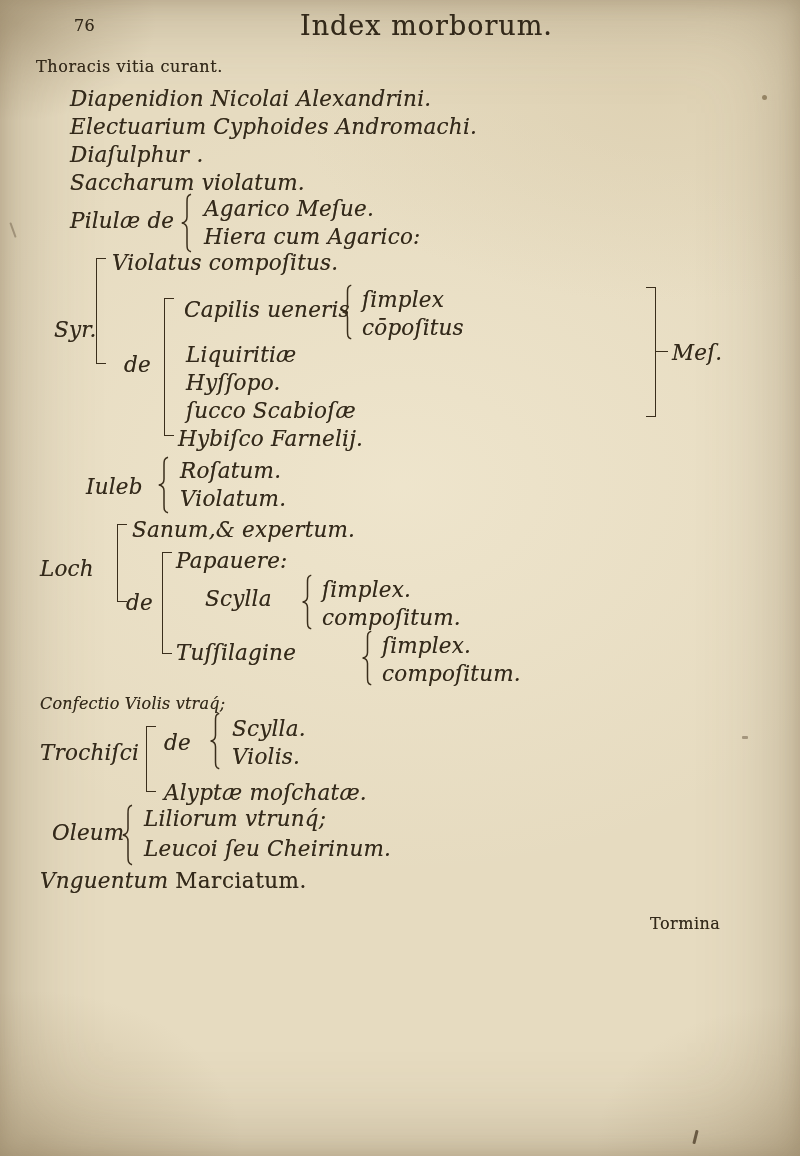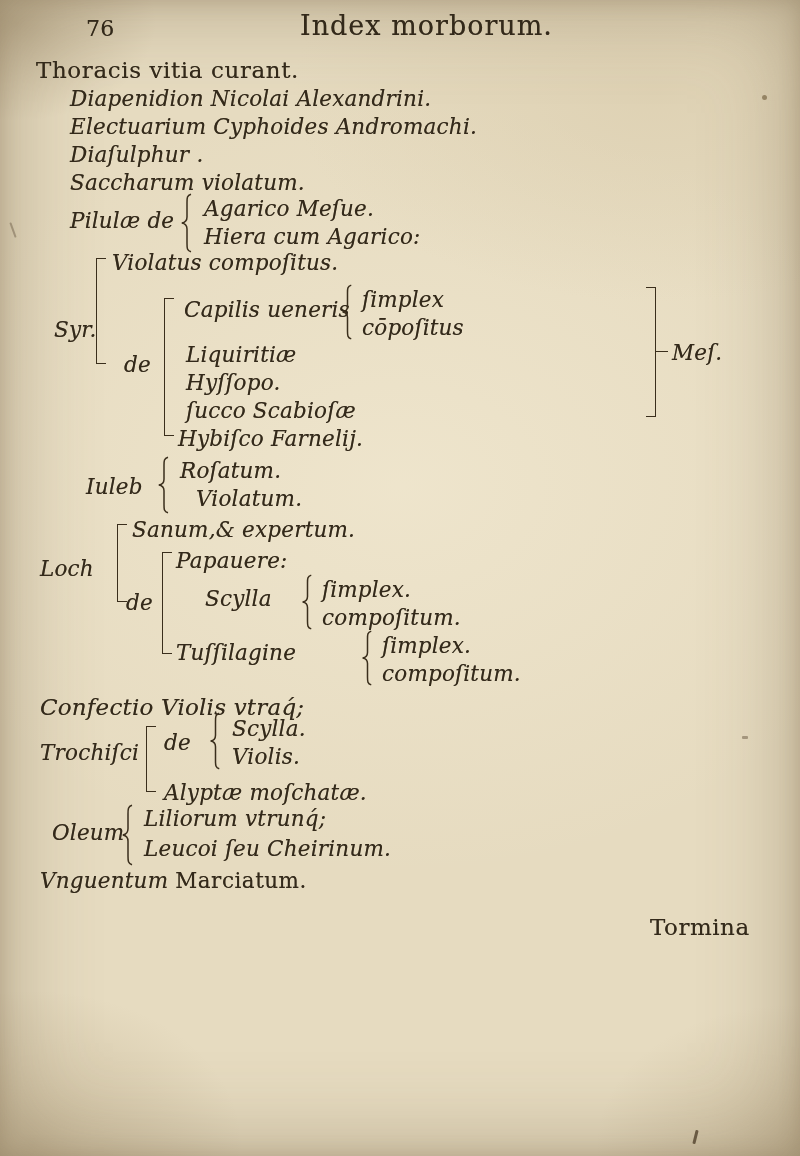--- a/index.html
+++ b/index.html
@@ -12,21 +12,21 @@
       radial-gradient(ellipse 280px 200px at 99% 99%, rgba(158,138,102,.3), transparent 70%),
       radial-gradient(ellipse 200px 140px at 2% 2%, rgba(140,120,86,.35), transparent 70%),
       #e6dbc0;
     box-shadow: inset 0 0 95px rgba(110,92,60,.45), inset 0 0 20px rgba(110,92,60,.25);
     font-family:"DejaVu Serif","Liberation Serif",serif;
     color:#33291a;
   }
   .t{position:absolute;font-style:italic;font-size:21.5px;white-space:nowrap;letter-spacing:.2px;
      text-shadow:0 0 .5px rgba(51,41,26,.55);}
   .rm{font-style:normal;}
-  .big{font-size:23px;}
+  .big{font-size:16px;}
   .title{font-size:27px;letter-spacing:1px;}
   .br{position:absolute;overflow:visible;}
   .sqb-l{position:absolute;width:9px;
      border-left:1.6px solid #3a2e1c;border-top:1.6px solid #3a2e1c;border-bottom:1.6px solid #3a2e1c;}
   .sqb-r{position:absolute;width:9px;
      border-right:1.6px solid #3a2e1c;border-top:1.6px solid #3a2e1c;border-bottom:1.6px solid #3a2e1c;}
   .hstub{position:absolute;height:0;border-top:1.6px solid #3a2e1c;}
   .dot{position:absolute;border-radius:50%;background:#6a5636;opacity:.6;}
   .inkmark{position:absolute;background:#4a3a24;opacity:.75;border-radius:1px;}
 </style>
@@ -34,21 +34,21 @@
 <body>
 
 <svg width="0" height="0" style="position:absolute" aria-hidden="true">
   <symbol id="braceL" viewBox="0 0 20 100" preserveAspectRatio="none">
     <path d="M15 2 C10 4 10 8 10 16 L10 40 C10 46 8 49 3.5 50 C8 51 10 54 10 60 L10 84 C10 92 10 96 15 98" fill="none" stroke="#3a2e1c" stroke-width="1.5" vector-effect="non-scaling-stroke"></path>
   </symbol>
 </svg>
 
 <div class="page">
 
-  <span class="t rm" style="left:86px;top:16px;font-size:22px;">76</span>
+  <span class="t rm" style="left:74px;top:16px;font-size:16px;">76</span>
   <span class="t rm title" style="left:300px;top:10px;">Index morborum.</span>
 
   <span class="t rm big" style="left:36px;top:57px;letter-spacing:.6px;">Thoracis vitia curant.</span>
 
   <span class="t" style="left:70px;top:86px;">Diapenidion Nicolai Alexandrini.</span>
   <span class="t" style="left:70px;top:114px;">Electuarium Cyphoides Andromachi.</span>
   <span class="t" style="left:70px;top:142px;">Diaſulphur .</span>
   <span class="t" style="left:70px;top:170px;">Saccharum violatum.</span>
 
   <span class="t" style="left:70px;top:208px;">Pilulæ de</span>
@@ -78,21 +78,21 @@
 
   <div class="sqb-r" style="left:646px;top:287px;height:128px;"></div>
   <div class="hstub" style="left:655px;top:351px;width:13px;"></div>
   <span class="t" style="left:672px;top:340px;">Meſ.</span>
 
   <span class="t" style="left:86px;top:474px;">Iuleb</span>
   <svg class="br" style="left:156px;top:456px;width:16px;height:58px;">
       <use href="#braceL"></use>
     </svg>
   <span class="t" style="left:180px;top:458px;">Roſatum.</span>
-  <span class="t" style="left:196px;top:486px;">Violatum.</span>
+  <span class="t" style="left:180px;top:486px;">Violatum.</span>
 
   <span class="t" style="left:132px;top:517px;">Sanum,&amp; expertum.</span>
   <div class="sqb-l" style="left:117px;top:524px;height:76px;"></div>
   <span class="t" style="left:40px;top:556px;">Loch</span>
   <span class="t" style="left:126px;top:590px;">de</span>
   <div class="sqb-l" style="left:162px;top:552px;height:100px;"></div>
 
   <span class="t" style="left:176px;top:548px;">Papauere:</span>
 
   <span class="t" style="left:205px;top:586px;">Scylla</span>

